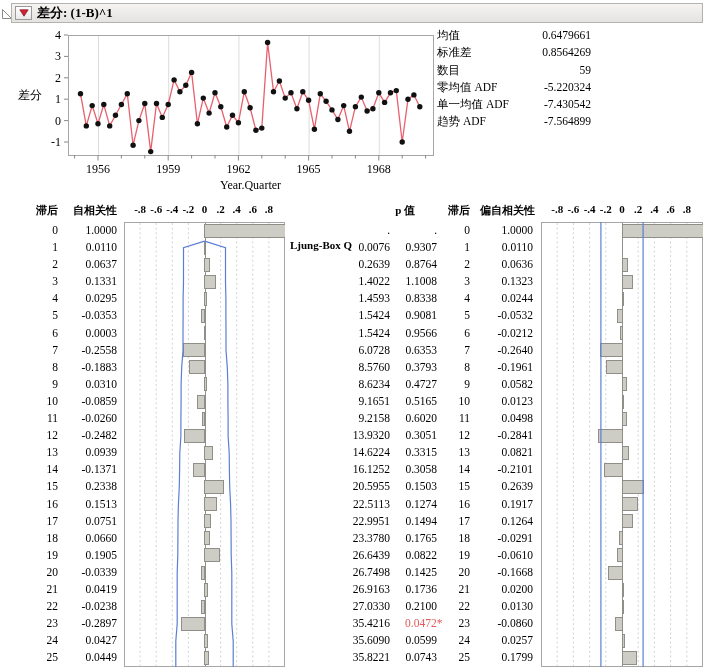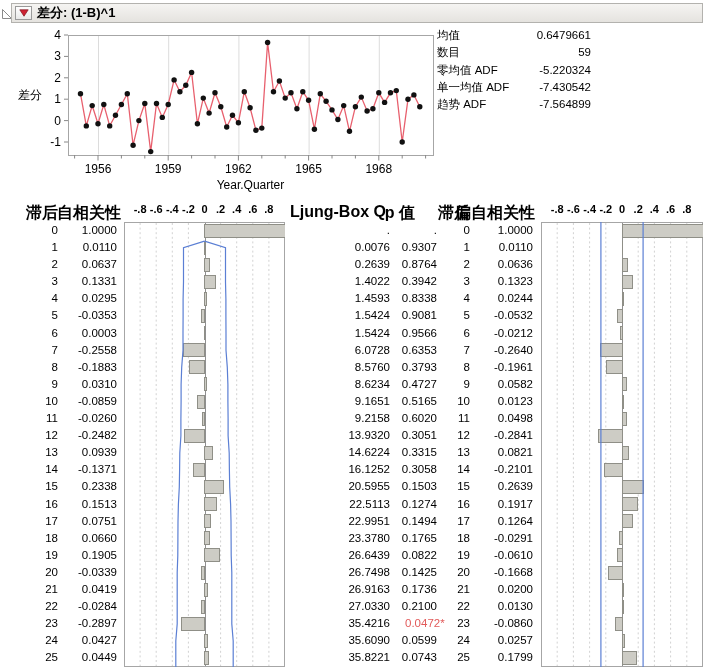--- a/index.html
+++ b/index.html
@@ -1,31 +1,31 @@
 <!DOCTYPE html>
 <html><head>
 <meta charset="utf-8">
 <style>
   html,body{margin:0;padding:0;background:#fff;}
   .report{position:relative;width:705px;height:670px;background:#ffffff;overflow:hidden;
-          font-family:Liberation Sans, sans-serif;color:#000;}
+          font-family:Liberation Serif, serif;color:#000;}
   .caret{position:absolute;left:1px;top:6px;width:12px;height:12px;}
   .titlebar{position:absolute;left:11px;top:3px;width:692px;height:20px;box-sizing:border-box;
             background:linear-gradient(#f5f4f2,#e5e3df);border:1px solid #b3b2ae;
             display:flex;align-items:center;}
   .menu-btn{width:17px;height:14px;margin-left:3px;box-sizing:border-box;
             background:linear-gradient(#ffffff,#e9e9e9);border:1px solid #9a9a9a;
             display:flex;align-items:center;justify-content:center;}
   .title{font-weight:bold;font-size:13px;margin-left:5px;white-space:nowrap;}
   .ts{position:absolute;left:0;top:24px;}
   .summary{position:absolute;left:437px;top:27px;width:154px;font-size:11.5px;}
   .srow{display:flex;justify-content:space-between;height:17.3px;line-height:17.3px;white-space:nowrap;text-align:center;}
   .bottom{position:absolute;left:0;top:200px;width:705px;height:470px;font-size:11.5px;}
-  .hdr{position:absolute;top:3px;font-weight:bold;text-align:right;white-space:nowrap;font-size:16px;}
-  .hdr.left{text-align:left;}
+  .hdr{position:absolute;top:3px;font-weight:bold;text-align:right;white-space:nowrap;font-size:11px;}
+  .hdr.left{text-align:left;margin-top:36px;}
   .axis-strip{position:absolute;top:3px;height:14px;}
   .axl{position:absolute;top:0;transform:translateX(-50%);font-weight:bold;font-size:11px;white-space:nowrap;}
   .col{position:absolute;top:22px;}
   .cell{height:17.1px;line-height:17.1px;text-align:right;white-space:nowrap;font-size:11.5px;}
   .corrplot{position:absolute;top:22px;}
   svg{font-family:inherit;}
   svg text{fill:#000;}
 </style>
 </head>
 <body>
@@ -150,20 +150,24 @@
       <circle cx="413.9" cy="70.9" r="2.7" fill="#111111"></circle>
       <circle cx="419.8" cy="82.7" r="2.7" fill="#111111"></circle>
     </svg>
 
   <div id="summary" class="summary">
       <div class="srow">
         <span>均值</span>
         <span>0.6479661</span>
       </div>
       <div class="srow">
+        <span>标准差</span>
+        <span>0.8564269</span>
+      </div>
+      <div class="srow">
         <span>数目</span>
         <span>59</span>
       </div>
       <div class="srow">
         <span>零均值 ADF</span>
         <span>-5.220324</span>
       </div>
       <div class="srow">
         <span>单一均值 ADF</span>
         <span>-7.430542</span>
@@ -248,21 +252,21 @@
         <div class="cell">-0.2482</div>
         <div class="cell">0.0939</div>
         <div class="cell">-0.1371</div>
         <div class="cell">0.2338</div>
         <div class="cell">0.1513</div>
         <div class="cell">0.0751</div>
         <div class="cell">0.0660</div>
         <div class="cell">0.1905</div>
         <div class="cell">-0.0339</div>
         <div class="cell">0.0419</div>
-        <div class="cell">-0.0284</div>
+        <div class="cell">-0.0238</div>
         <div class="cell">-0.2897</div>
         <div class="cell">0.0427</div>
         <div class="cell">0.0449</div>
       </div>
     <div class="col" id="q-col" style="left:280px;width:110px">
         <div class="cell">.</div>
         <div class="cell">0.0076</div>
         <div class="cell">0.2639</div>
         <div class="cell">1.4022</div>
         <div class="cell">1.4593</div>
@@ -285,21 +289,21 @@
         <div class="cell">26.9163</div>
         <div class="cell">27.0330</div>
         <div class="cell">35.4216</div>
         <div class="cell">35.6090</div>
         <div class="cell">35.8221</div>
       </div>
     <div class="col" id="p-col" style="left:385px;width:52px">
         <div class="cell">.</div>
         <div class="cell">0.9307</div>
         <div class="cell">0.8764</div>
-        <div class="cell">0.3942</div>
+        <div class="cell">1.1008</div>
         <div class="cell">0.8338</div>
         <div class="cell">0.9081</div>
         <div class="cell">0.9566</div>
         <div class="cell">0.6353</div>
         <div class="cell">0.3793</div>
         <div class="cell">0.4727</div>
         <div class="cell">0.5165</div>
         <div class="cell">0.6020</div>
         <div class="cell">0.3051</div>
         <div class="cell">0.3315</div>

